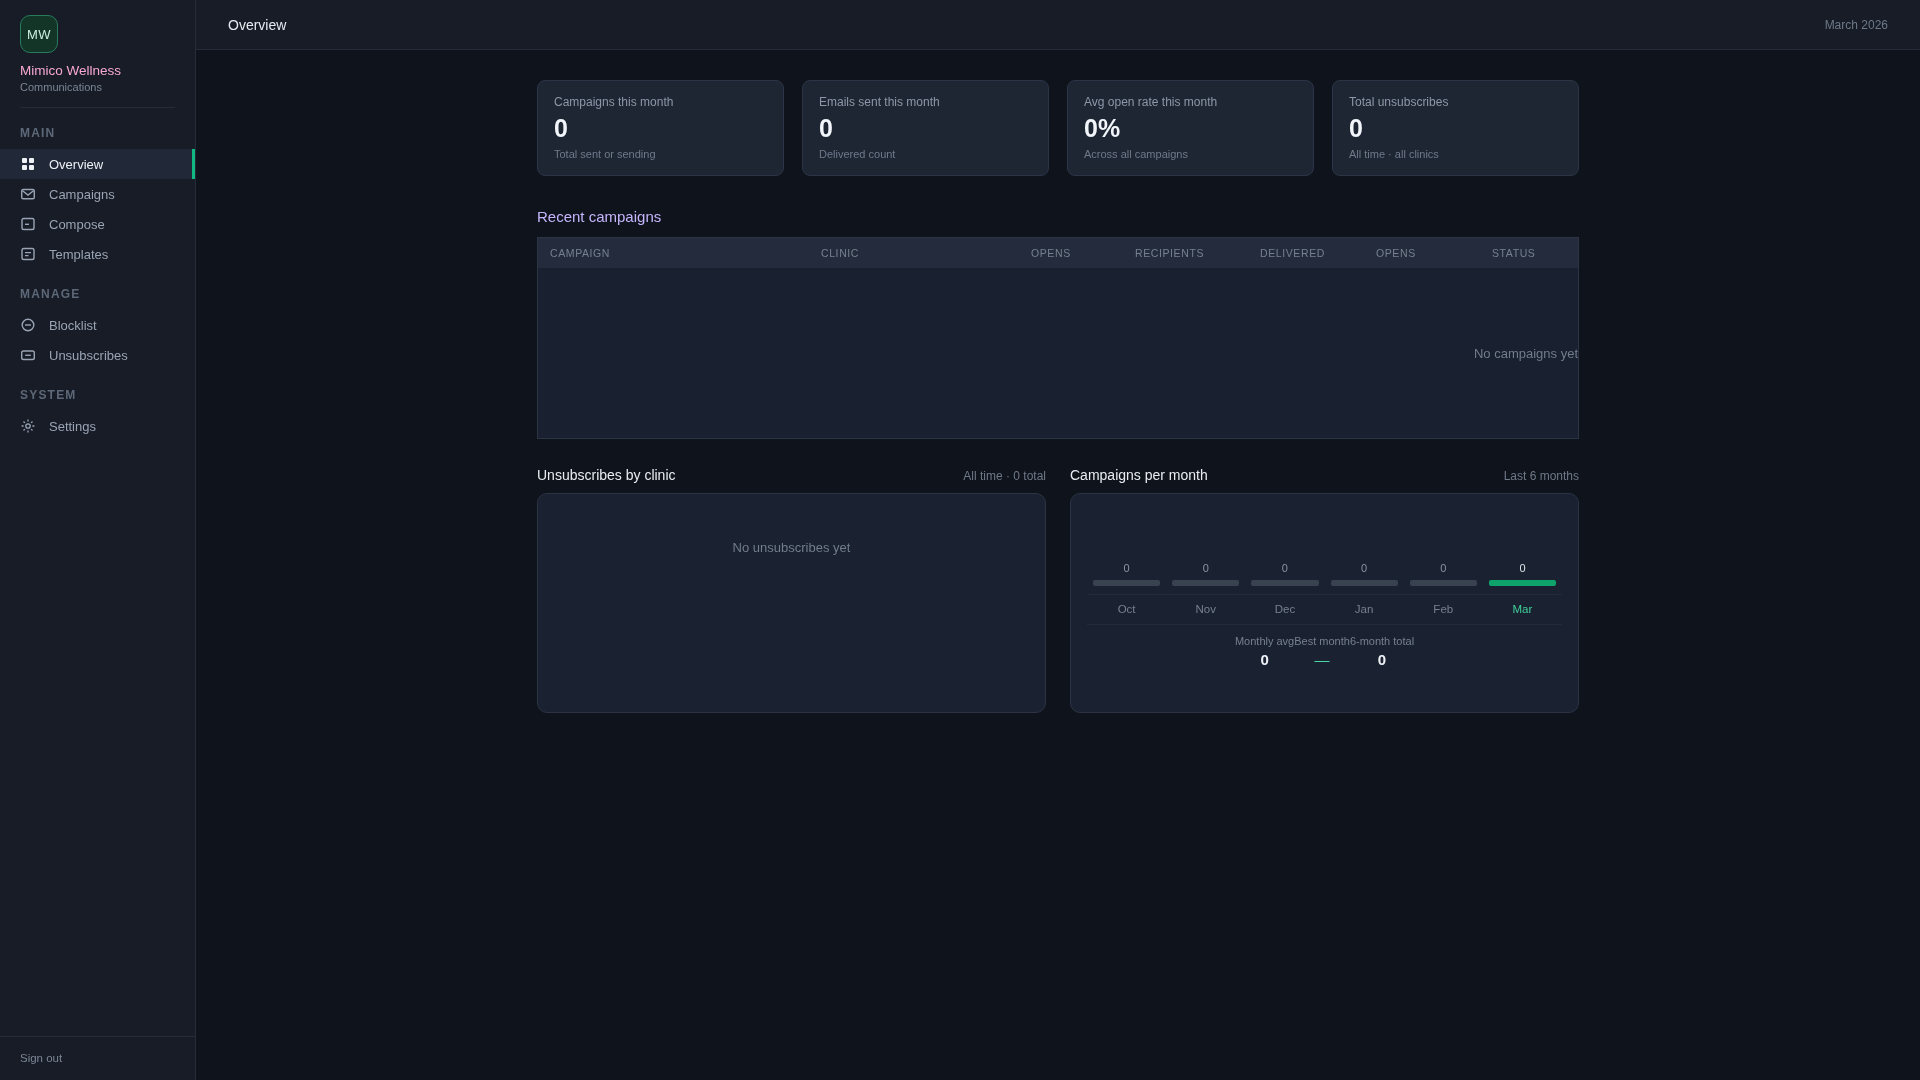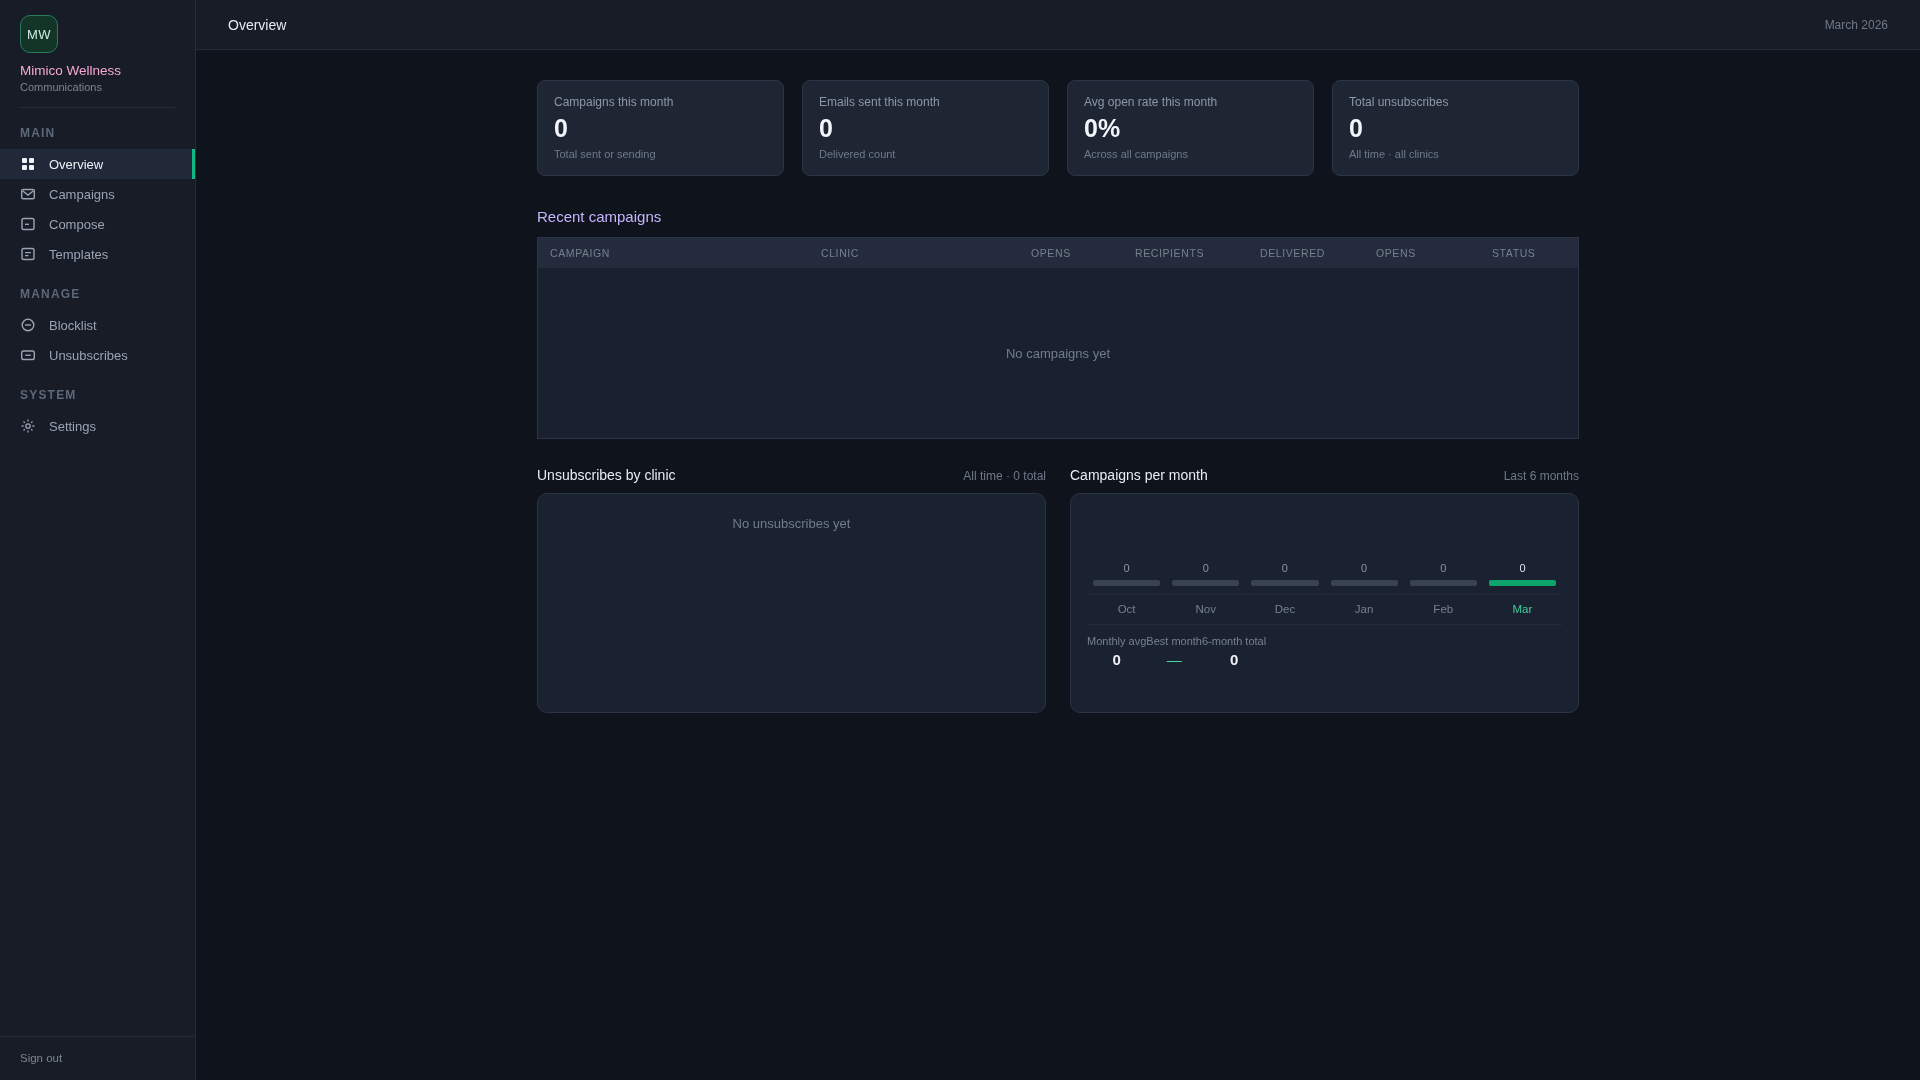--- a/index.html
+++ b/index.html
@@ -42,42 +42,42 @@
           padding:14px 16px; height:96px; }
   .card-label { font-size:12px; color:#8d97a7; }
   .card-value { margin-top:5px; font-size:25px; font-weight:bold; color:#f2f5f9; }
   .card-sub   { margin-top:5px; font-size:11px; color:#6f7989; }
 
   .section-title { margin-top:32px; font-size:15px; font-weight:500; color:#c4b5fd; }
   .table { margin-top:12px; background:#192030; border:1px solid #2b3344; border-radius:0; overflow:hidden; }
   .thead { display:grid; grid-template-columns:271px 210px 104px 125px 116px 116px 1fr;
            background:#232b3c; height:30px; align-items:center; padding:0 12px; }
   .th { font-size:10.5px; letter-spacing:.6px; color:#76808f; }
-  .tbody { height:170px; display:flex; align-items:center; justify-content:center; }
+  .tbody { height:170px; display:flex; align-items:center; justify-content:flex-end; }
   .empty-text { font-size:13px; color:#717c8d; }
 
   .panels { margin-top:28px; display:grid; grid-template-columns:1fr 1fr; gap:24px; }
   .panel-head { display:flex; align-items:baseline; justify-content:space-between; margin-bottom:10px; }
   .panel-title { font-size:14px; color:#e9edf3; font-weight:500; }
   .panel-meta  { font-size:12px; color:#6f7989; }
   .panel { background:#1a2130; border:1px solid #2b3344; border-radius:10px; height:220px; }
-  .panel.unsubs { padding-top:20px; text-align:center; }
+  .panel.unsubs { padding-top:44px; text-align:center; }
   .panel.chart { padding:14px 16px 0; display:flex; flex-direction:column; }
 
   .chart-bars { display:flex; height:78px; align-items:flex-end; }
   .bar-col { flex:1; display:flex; flex-direction:column; align-items:center;
              justify-content:flex-end; padding:0 6px; }
   .bar-val { font-size:11px; color:#8a94a4; margin-bottom:6px; }
   .bar-val.hl { color:#dfe5ec; }
   .bar { width:100%; height:6px; border-radius:2px; background:#39424f; }
   .bar.hl { background:#0fa36c; }
   .chart-month-row { display:flex; border-top:1px solid #232b3a; margin-top:8px; padding:8px 0 9px; }
   .month-label { flex:1; text-align:center; font-size:11.5px; color:#76808f; }
   .month-label.hl { color:#3ecf9a; }
-  .chart-footer { border-top:1px solid #232b3a; display:flex; justify-content:flex-start; padding-top:10px; }
+  .chart-footer { border-top:1px solid #232b3a; display:flex; justify-content:center; padding-top:10px; }
   .cf-cell { text-align:center; }
   .cf-label { font-size:11px; color:#76808f; }
   .cf-value { margin-top:4px; font-size:15px; font-weight:bold; color:#eef1f6; }
   .cf-value.accent { color:#4ad6a6; font-weight:normal; }
 </style>
 </head>
 <body>
 
 <div class="app">
 

